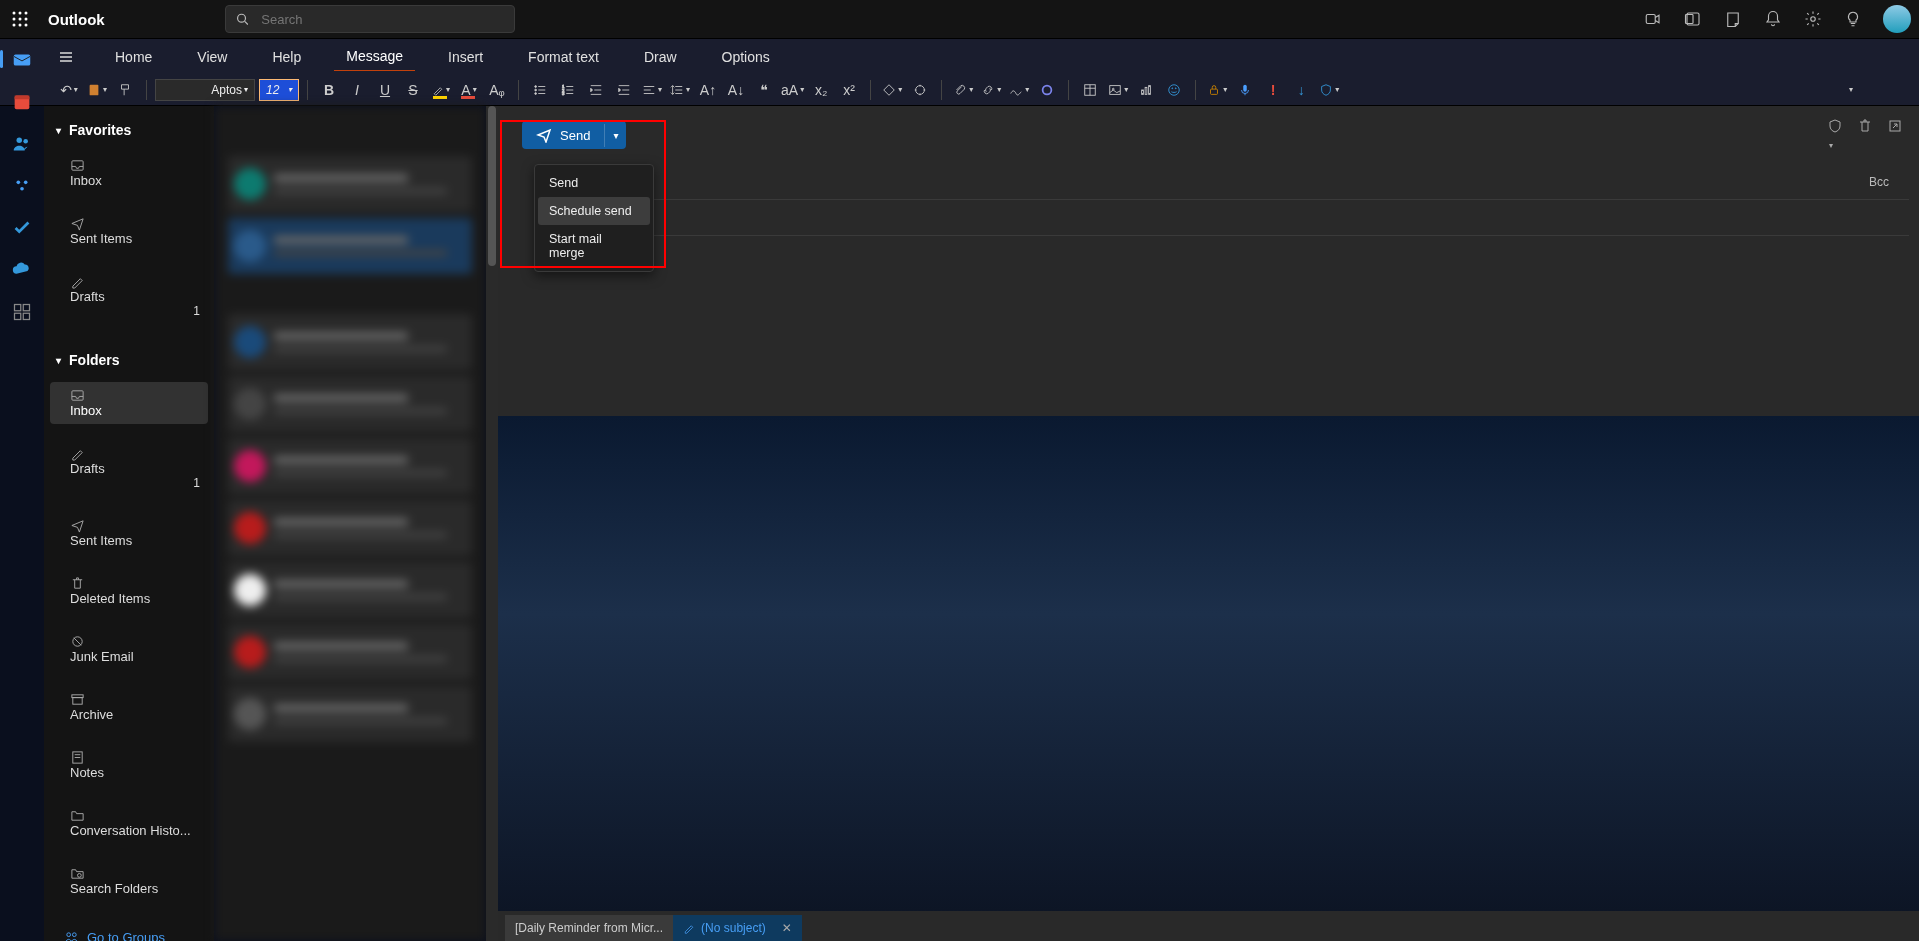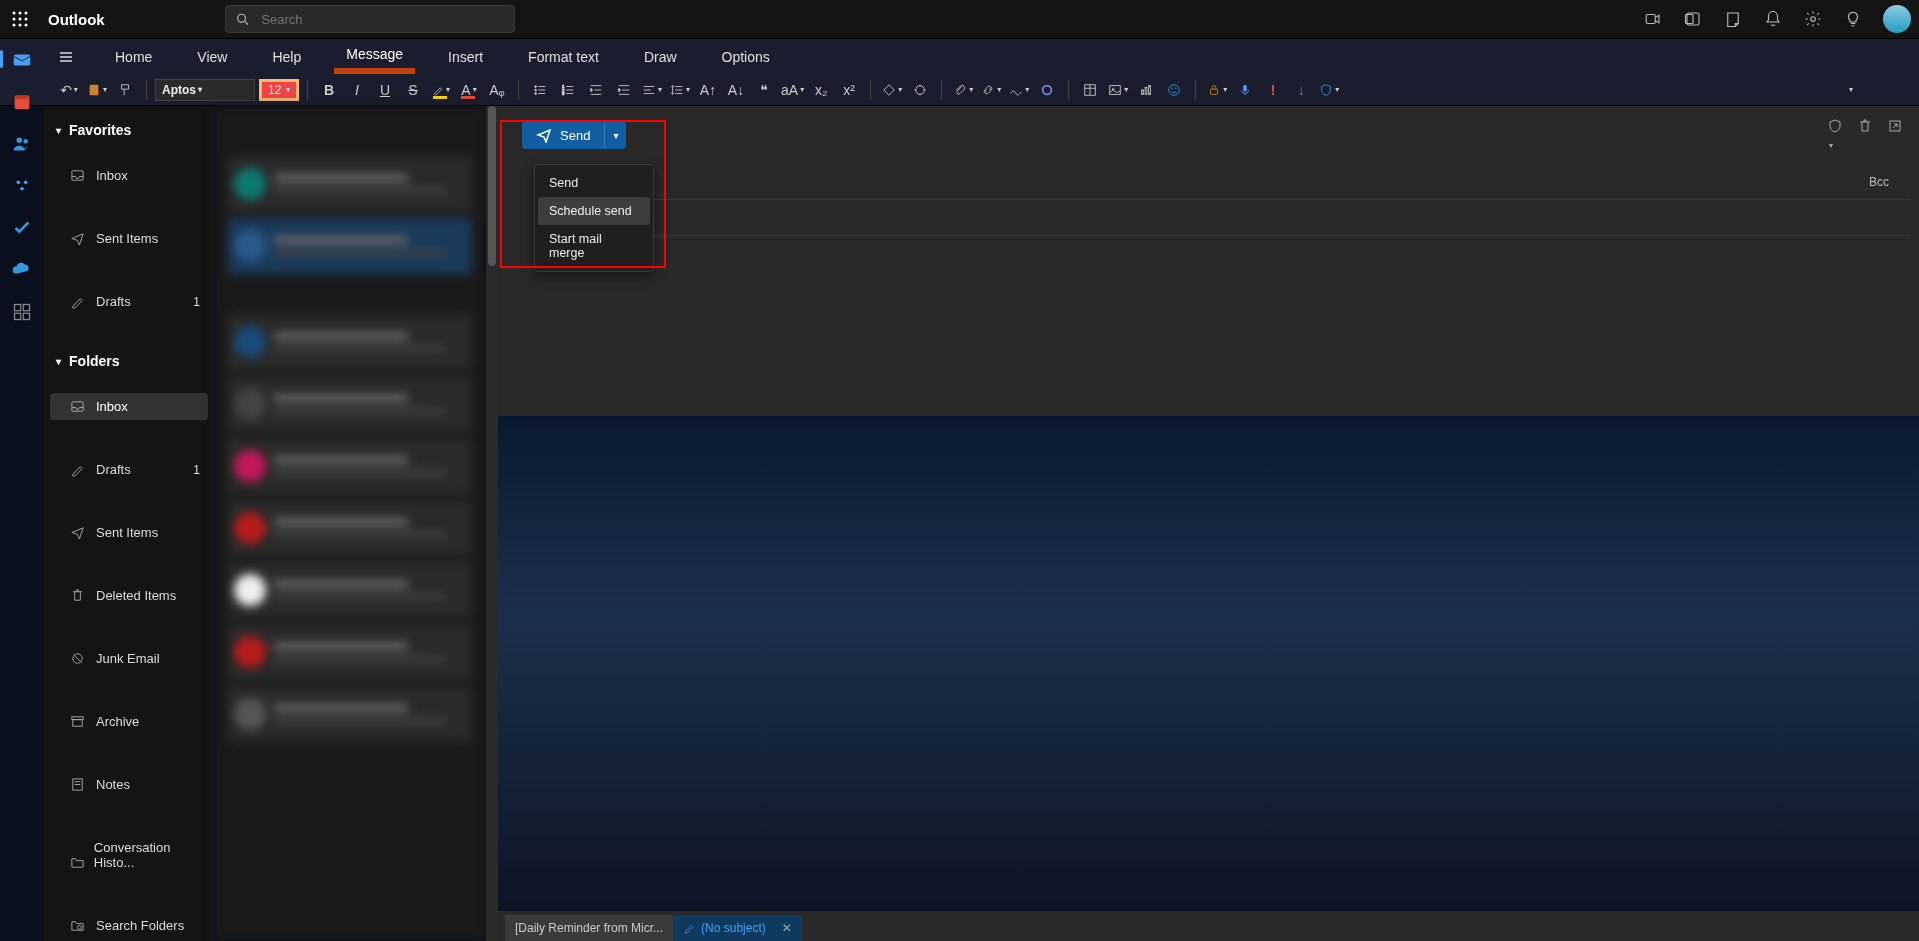--- a/index.html
+++ b/index.html
@@ -11,47 +11,47 @@
 .topbar .app-name { font-weight: 600; font-size: 15px; color: #fff; margin-right: 120px; }
 .topbar .search-box { width: 290px; height: 28px; background: #292929; border-radius: 4px; display: flex; align-items: center; padding: 0 10px; border: 1px solid #3a3a3a; }
 .topbar .search-box input { background: transparent; border: none; color: #fff; font-size: 13px; margin-left: 13px; outline: none; width: 100%; }
 .topbar .right-icons { margin-left: auto; display: flex; align-items: center; gap: 20px; }
 .topbar .right-icons .ticon { width: 20px; height: 20px; display: flex; align-items: center; justify-content: center; color: #bbb; cursor: pointer; }
 .topbar .avatar { width: 28px; height: 28px; border-radius: 50%; background: linear-gradient(#8ecae6,#219ebc); }
 
 
 .ribbon-tabs { height: 36px; display: flex; align-items: center; padding-left: 50px; gap: 21px; background: #1a1d2e; border-top: 1px solid #000; }
 .ribbon-tabs .tab { padding: 6px 12px; font-size: 14px; color: #e0e0e0; cursor: pointer; }
-.ribbon-tabs .tab.active { border-bottom: 6px solid #c2410c; color: #fff; font-weight: 500; }
+.ribbon-tabs .tab.active { border-bottom: 1px solid #c2410c; color: #fff; font-weight: 500; }
 .ribbon-tabs .hmenu { width: 32px; height: 32px; display:flex; align-items:center; justify-content:center; cursor:pointer; }
 
 .ribbon-toolbar { height: 32px; display: flex; align-items: center; padding: 0 56px; gap: 2px; background: #1a1d2e; border-bottom: 1px solid #000; }
 .ribbon-toolbar .rbtn { min-width: 26px; height: 24px; display: flex; align-items: center; justify-content: center; color: #ccc; cursor: pointer; font-size: 14px; border-radius: 3px; padding: 0 2px; }
 .ribbon-toolbar .sep { width: 1px; height: 20px; background: #444; margin: 0 6px; }
-.ribbon-toolbar .font-select { width: 100px; height: 22px; background: #2a2a2a; border: 1px solid #444; font-size: 12px; color: #eee; display: flex; align-items: center; padding: 0 6px; justify-content: flex-start; font-weight: bold; }
-.ribbon-toolbar .size-select { width: 40px; height: 22px; background: #ef4444; border: 3px solid #fdba74; font-size: 12px; color: #eee; display: flex; align-items: center; padding: 0 6px; justify-content: space-between; margin-left: 2px; }
+.ribbon-toolbar .font-select { width: 100px; height: 22px; background: #2a2a2a; border: 1px solid #444; font-size: 12px; color: #eee; display: flex; align-items: center; padding: 0 6px; justify-content: flex-end; }
+.ribbon-toolbar .size-select { width: 40px; height: 22px; background: #1d4ed8; border: 1px solid #fdba74; font-size: 12px; color: #eee; display: flex; align-items: center; padding: 0 6px; justify-content: space-between; margin-left: 2px; font-style: italic; }
 .ribbon-toolbar .highlight-btn { min-width: 26px; height: 24px; display: flex; align-items: center; justify-content: center; position: relative; }
 .ribbon-toolbar .yellow-bar::after { content:''; position:absolute; bottom:3px; left:5px; width:14px; height:3px; background:#ffd400; }
 .ribbon-toolbar .red-bar::after { content:''; position:absolute; bottom:3px; left:5px; width:14px; height:3px; background:#e74c3c; }
 .ribbon-toolbar .chev { font-size: 8px; margin-left: 2px; }
 
 
 .left-rail { position: absolute; left: 0; top: 38px; width: 44px; height: calc(100% - 38px); background: transparent; display: flex; flex-direction: column; align-items: center; padding-top: 4px; gap: 6px; }
 .left-rail .rail-item { width: 36px; height: 36px; display: flex; align-items: center; justify-content: center; cursor: pointer; border-radius: 4px; color: #8a8a8a; }
 .left-rail .rail-item.active { position: relative; }
 .left-rail .rail-item.active::before { content:''; position:absolute; left:-4px; top:8px; width:3px; height:18px; background:#479ef5; border-radius:2px; }
 
 
 .main { position: absolute; left: 44px; top: 106px; right: 0; bottom: 0; display: flex; }
 
 
 .folder-pane { width: 170px; background: #141414; display: flex; flex-direction: column; padding-top: 10px; }
 .folder-pane .section-header { display: flex; align-items: center; padding: 6px 12px; font-size: 14px; font-weight: 600; cursor: pointer; }
 .folder-pane .section-header .chev { margin-right: 8px; font-size: 10px; }
-.folder-pane .folder-item { display: flex; align-items: flex-end; padding: 6px 8px 6px 20px; font-size: 13px; color: #ddd; cursor: pointer; border-radius: 4px; margin: 18px 6px; }
+.folder-pane .folder-item { display: flex; align-items: flex-start; padding: 6px 8px 6px 20px; font-size: 13px; color: #ddd; cursor: pointer; border-radius: 4px; margin: 8px 6px; flex-direction: column; }
 .folder-pane .folder-item.selected { background: #323232; color: #fff; font-weight: 500; }
 .folder-pane .folder-item .ficon { width: 18px; margin-right: 8px; color: #aaa; display:flex; }
 .folder-pane .folder-item .count { margin-left: auto; font-size: 12px; }
 .folder-pane .groups-link { color: #479ef5; display:flex; align-items:center; padding: 10px 20px; font-size: 13px; cursor:pointer; margin-top: 10px; }
 
 
 .message-list { width: 272px; background: #1a1a1a; filter: blur(5px); padding: 10px; }
 .message-list .msg-item { height: 56px; margin: 6px 4px; background: #2a2a2a; border-radius: 4px; display:flex; align-items:center; padding: 6px; gap:8px; }
 .message-list .msg-item .av { width:32px; height:32px; border-radius:50%; background:#555; }
 .message-list .msg-item .lines { flex:1; }

